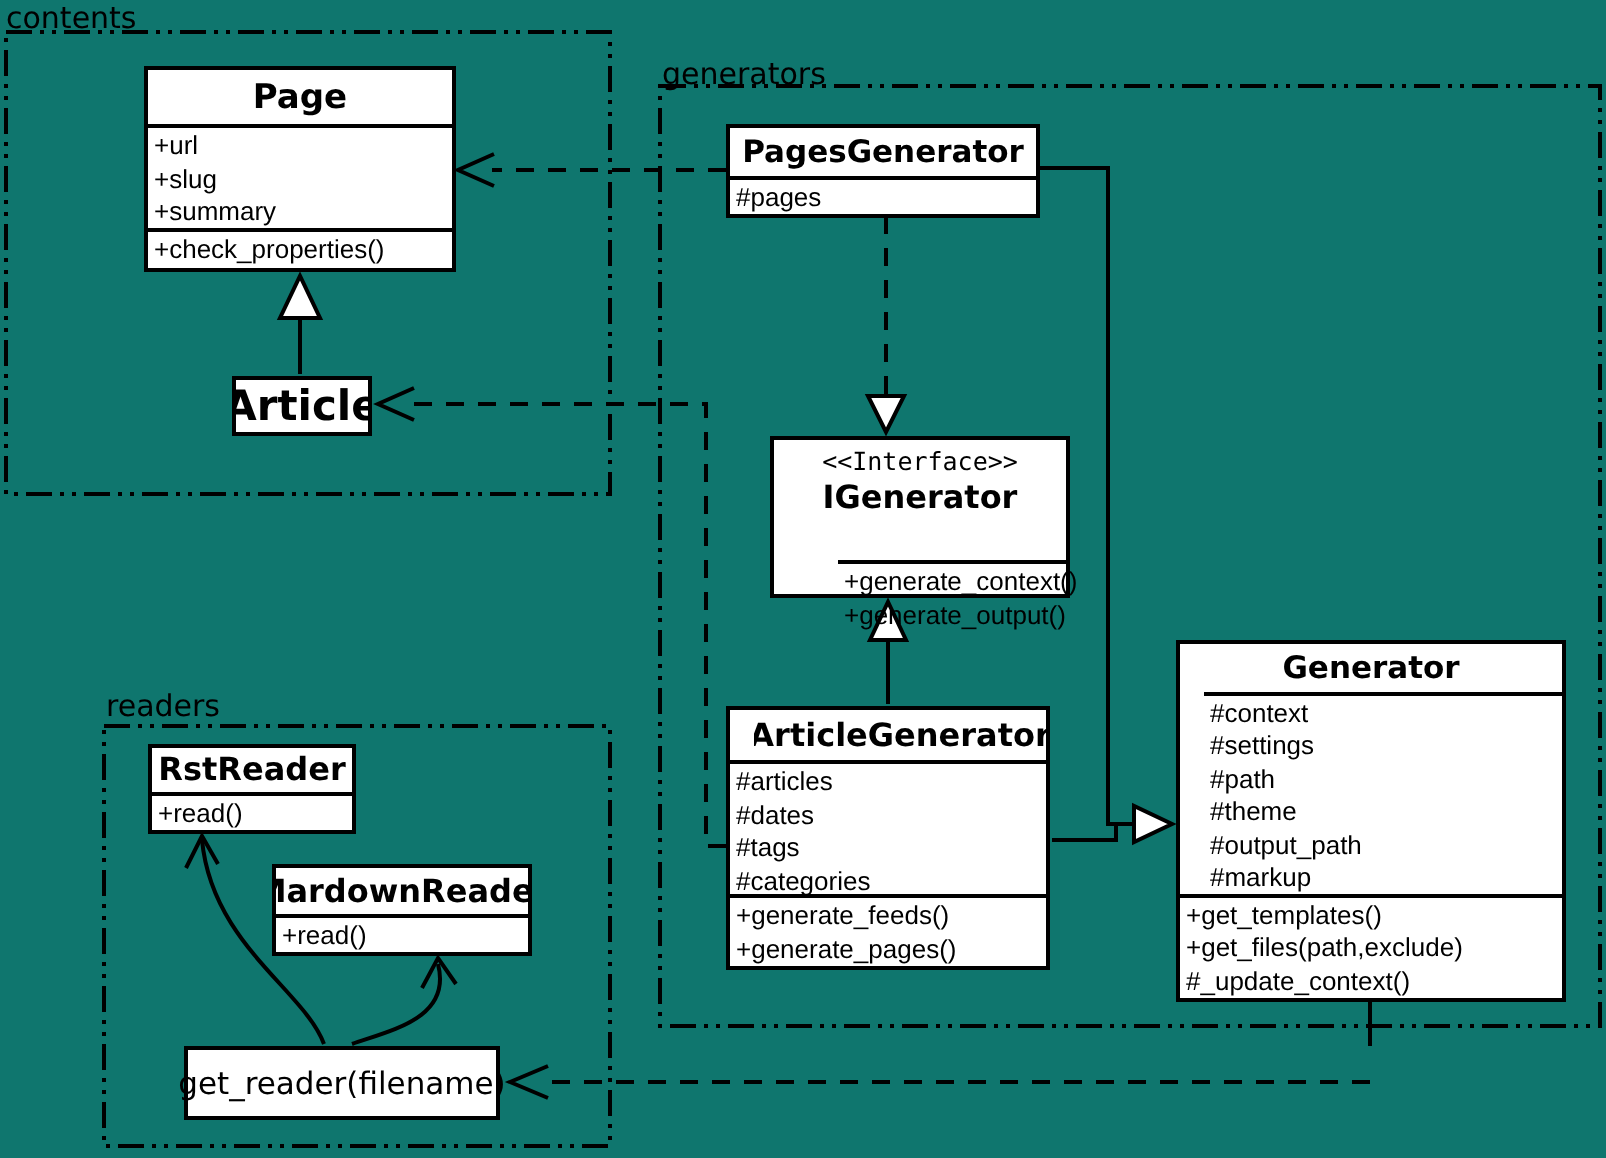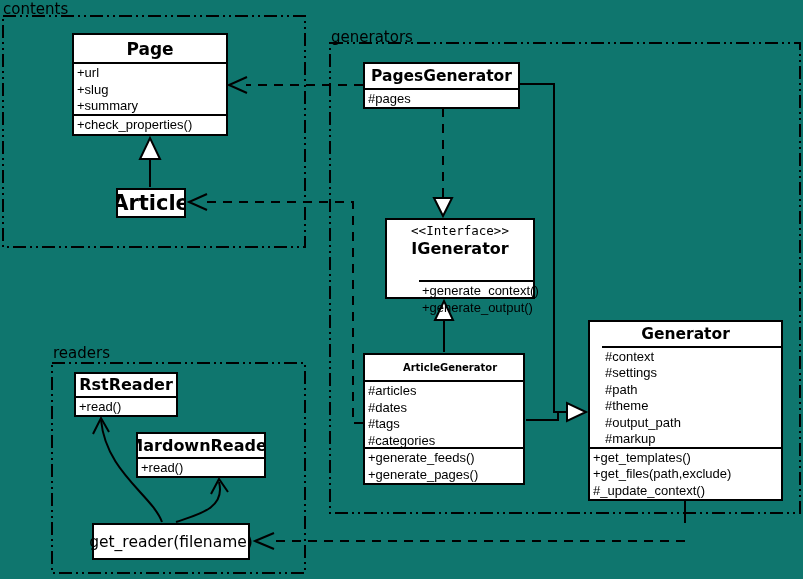--- a/index.html
+++ b/index.html
@@ -137,21 +137,21 @@
       <div class="uml-stereo">&lt;&lt;Interface&gt;&gt;</div>
       <div class="uml-name2">IGenerator</div>
     </div>
     <div class="uml-section" style="flex:1;margin-left:32px;">
       <div class="uml-row">+generate_context()</div>
       <div class="uml-row">+generate_output()</div>
     </div>
   </div>
 
   <div class="uml-class" style="left:363px;top:353px;width:162px;height:132px;">
-    <div class="uml-title" style="height:26px;font-size:10px;margin-left:12px;">ArticleGenerator</div>
+    <div class="uml-title" style="height:26px;font-size:16px;margin-left:12px;">ArticleGenerator</div>
     <div class="uml-section" style="height:67px;">
       <div class="uml-row">#articles</div>
       <div class="uml-row">#dates</div>
       <div class="uml-row">#tags</div>
       <div class="uml-row">#categories</div>
     </div>
     <div class="uml-section" style="flex:1;">
       <div class="uml-row">+generate_feeds()</div>
       <div class="uml-row">+generate_pages()</div>
     </div>

